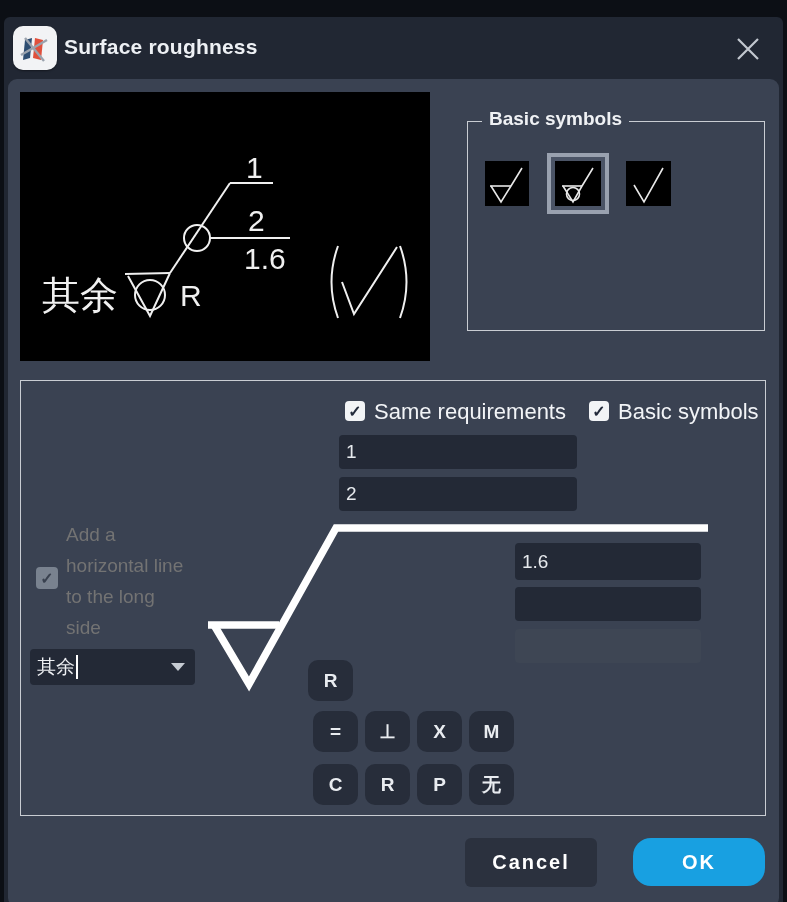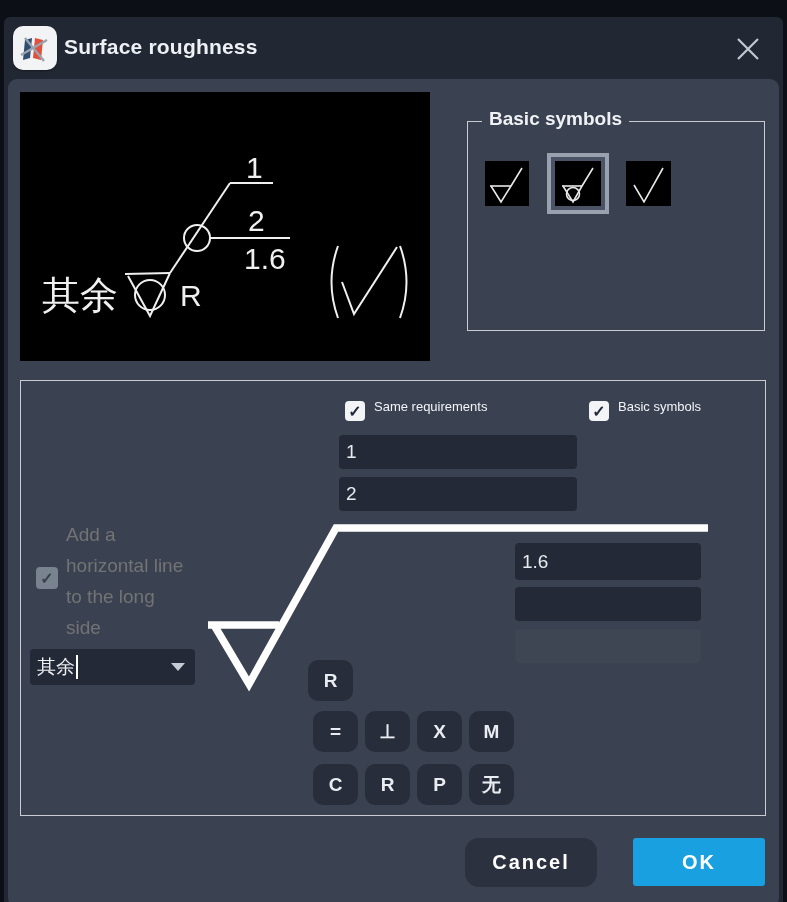--- a/index.html
+++ b/index.html
@@ -13,32 +13,32 @@
   .body-panel { position:absolute; left:8px; top:66px; width:771px; height:828px; background:#3a4252; border-radius:9px; }
   .preview { position:absolute; left:20px; top:79px; width:410px; height:269px; background:#000; }
   .group-frame { position:absolute; border:1px solid #c9cdd3; background:transparent; }
   .basic-group { left:467px; top:108px; width:298px; height:210px;padding-left:9px; }
   .basic-legend { position:absolute; left:14px; top:-14px; background:#3a4252; padding:0 7px; font-size:19px; font-weight:700; color:#eff1f4; }
   .sym-btn { position:absolute; background:#000; display:flex; align-items:center; justify-content:center; cursor:pointer; }
   .sym-sel-frame { position:absolute; left:547px; top:140px; width:62px; height:61px; border:4px solid #99a1af; background:#4b5466; display:flex; align-items:center; justify-content:center; }
   .lower-frame { left:20px; top:367px; width:746px; height:436px; }
   .checkbox { position:absolute; width:20px; height:20px; background:#f2f4f6; border-radius:4px; display:flex; align-items:center; justify-content:center; font-size:16px; font-weight:700; color:#232b3b; cursor:pointer; }
   .checkbox.disabled { width:22px; height:22px; background:#79828f; color:#39414f; }
-  .cb-label { position:absolute; font-size:13px; color:#f2f4f7; white-space:nowrap; }
+  .cb-label { position:absolute; font-size:22px; color:#f2f4f7; white-space:nowrap; }
   .field { position:absolute; background:#232936; border-radius:4px; color:#e6e9ed; font-size:19px; display:flex; align-items:center; padding-left:7px; cursor:text; }
   .field.disabled { background:#3e4654; cursor:default; }
   .gray-label { position:absolute; left:66px; top:506px; width:124px; font-size:19px; line-height:31px; color:#737373; }
   .combo { position:absolute; left:30px; top:636px; width:165px; height:36px; background:#232936; border-radius:4px; display:flex; align-items:center; padding:0 10px 0 7px; color:#eef0f3; font-size:19px; cursor:pointer; }
   .combo .caret { width:2px; height:24px; background:#fff; margin-left:1px; }
   .combo .arrow { margin-left:auto; width:0; height:0; border-left:7px solid transparent; border-right:7px solid transparent; border-top:8px solid #c6cbd3; }
   .key-btn { position:absolute; width:45px; height:41px; background:#272d3a; border-radius:10px; color:#e9ecf0; font-size:19px; font-weight:700; display:flex; align-items:center; justify-content:center; cursor:pointer; }
   .big-symbol { position:absolute; left:200px; top:500px; pointer-events:none; }
   .footer-btn { position:absolute; display:flex; align-items:center; justify-content:center; font-size:20px; font-weight:700; letter-spacing:2px; color:#fff; cursor:pointer; }
-  .cancel { left:465px; top:825px; width:132px; height:49px; background:#2b313e; border-radius:14px; }
-  .ok { left:633px; top:825px; width:132px; height:48px; background:#18a0e1; border-radius:3px; }
+  .cancel { left:465px; top:825px; width:132px; height:49px; background:#2b313e; border-radius:6px; }
+  .ok { left:633px; top:825px; width:132px; height:48px; background:#18a0e1; border-radius:18px; }
 </style>
 </head>
 <body>
 
 <div class="dialog">
   <div class="chrome"></div>
 
   <div class="app-icon">
     <svg width="32" height="32" viewBox="0 0 32 32">
       <path d="M6 8 L13 6 L11 26 L4 28 Z" fill="#2e4e72"></path>

